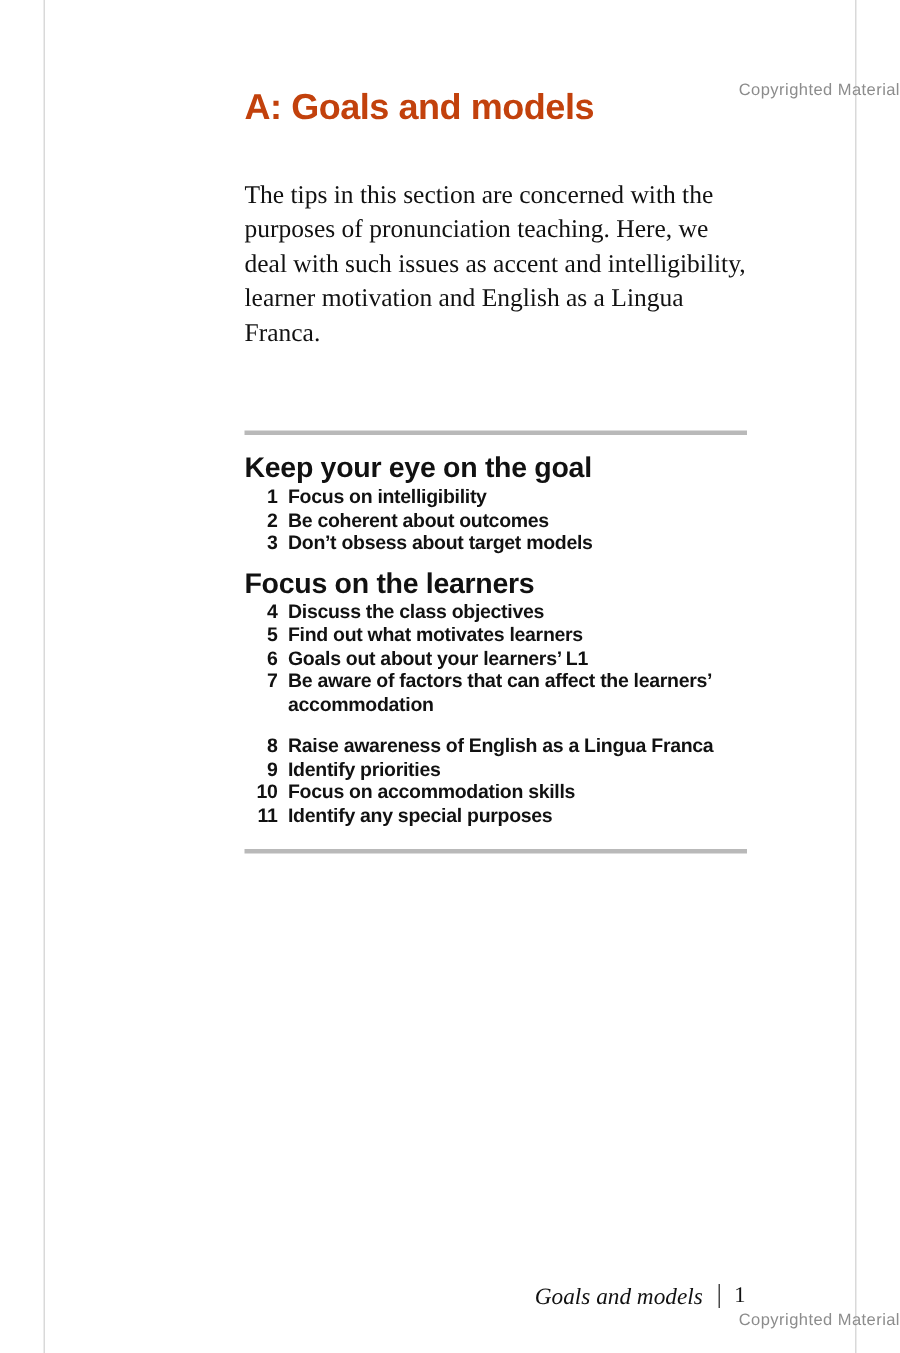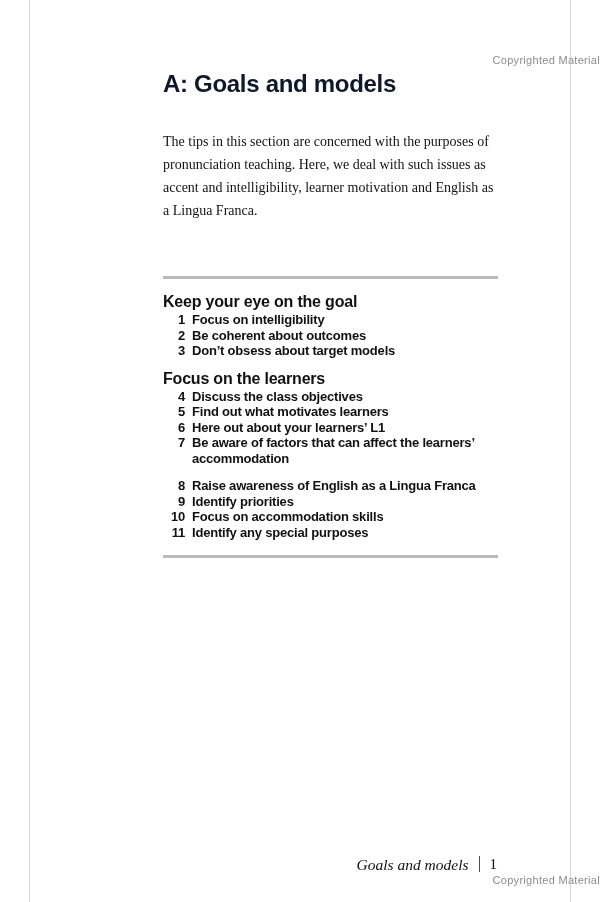--- a/index.html
+++ b/index.html
@@ -26,44 +26,44 @@
   }
   .copyright.top { top:18px; }
   .copyright.bottom { bottom:16px; }
 
   .content {
     position:absolute;
     left:163px; top:58px;
     width:335px;
   }
   h1.page-title {
-    margin:12px 0 32px 0;
+    margin:0 0 32px 0;
     font-size:24px; font-weight:bold;
     letter-spacing:-0.3px;
-    color:#0f172a;
+    color:#c2410c;
   }
   p.intro {
     margin:0;
     font-family:"Liberation Serif", serif;
-    font-size:14px; line-height:23px;
+    font-size:17px; line-height:23px;
     color:#111;
   }
   .rule {
     height:3px;
     background:#b9b9b9;
     border:none;
   }
   .rule-top { margin:54px 0 15px 0; }
   .rule-bottom { margin:15px 0 0 0; }
 
   .toc { }
   .toc-group + .toc-group { margin-top:12px; }
   .toc-heading {
     margin:0 0 3px 0;
-    font-size:16px; font-weight:bold;
+    font-size:19px; font-weight:bold;
     letter-spacing:-0.2px;
     line-height:15px;
     color:#111;
   }
   .toc-item {
     display:flex;
     font-size:13px; font-weight:bold;
     letter-spacing:-0.2px;
     line-height:15.5px;
     color:#111;
@@ -133,21 +133,21 @@
         <div class="toc-item">
           <span class="toc-num">4</span>
           <span class="toc-text">Discuss the class objectives</span>
         </div>
         <div class="toc-item">
           <span class="toc-num">5</span>
           <span class="toc-text">Find out what motivates learners</span>
         </div>
         <div class="toc-item">
           <span class="toc-num">6</span>
-          <span class="toc-text">Here out about your learners’ L1</span>
+          <span class="toc-text">Goals out about your learners’ L1</span>
         </div>
         <div class="toc-item">
           <span class="toc-num">7</span>
           <span class="toc-text">Be aware of factors that can affect the learners’ accommodation</span>
         </div>
       </div>
 
       <div class="toc-group">
         <div class="toc-item">
           <span class="toc-num">8</span>

